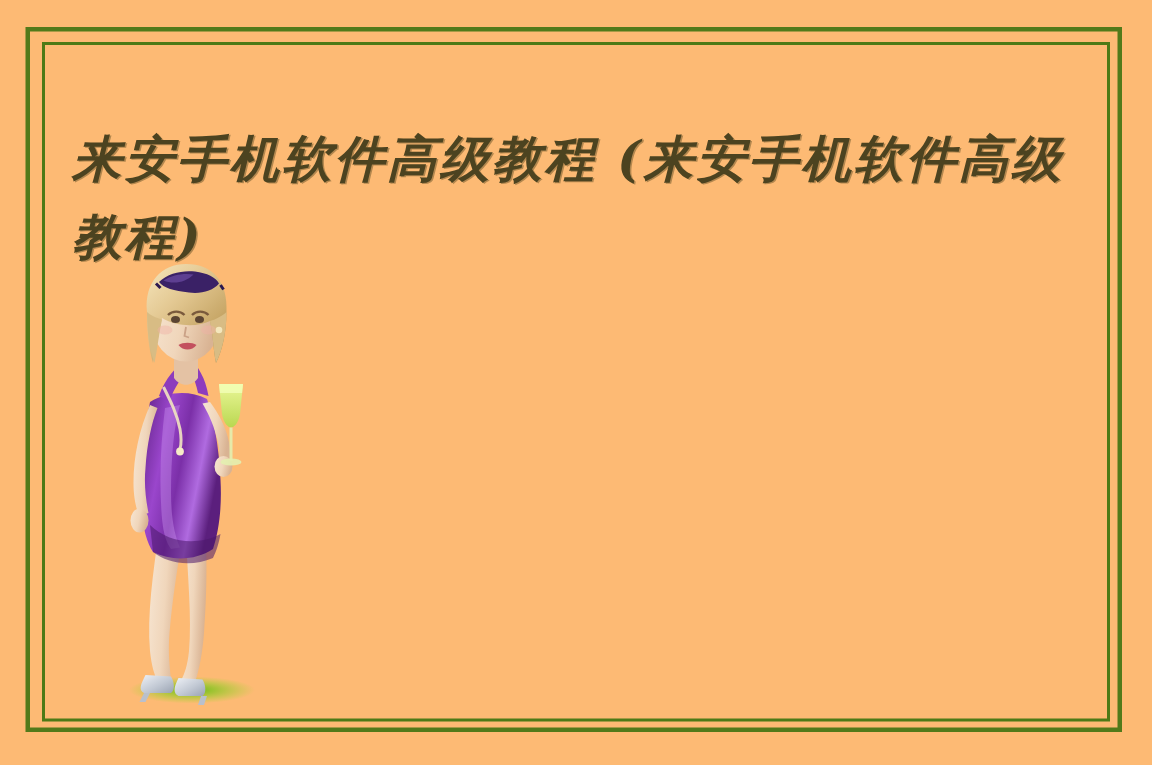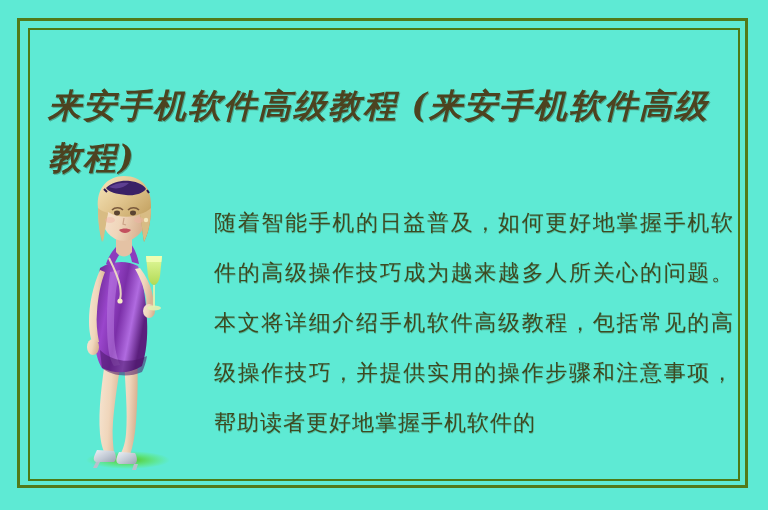--- a/index.html
+++ b/index.html
@@ -5,21 +5,21 @@
 <style>
   html, body {
     margin: 0;
     padding: 0;
     background: #ffffff;
   }
   #poster {
     position: relative;
     width: 768px;
     height: 510px;
-    background: #5eead4;
+    background: #fdba74;
     overflow: hidden;
     font-family: "Liberation Sans", "DejaVu Sans", sans-serif;
   }
 
   
   .frame-outer {
     position: absolute;
     left: 17px;
     top: 18px;
     width: 731px;
@@ -187,15 +187,14 @@
         <path d="M62 46 L61 52 L64 53" stroke="#cba287" stroke-width="1.2" fill="none"></path>
         <path d="M57 58 C60 56 66 56 69 58 C66 62 60 62 57 58 Z" fill="#c3505e"></path>
         <ellipse cx="48" cy="48" rx="5" ry="3" fill="#f0b2a6" opacity="0.45"></ellipse>
         <ellipse cx="77" cy="48" rx="5" ry="3" fill="#f0b2a6" opacity="0.45"></ellipse>
       </g>
 
       <circle cx="84" cy="48" r="2.2" fill="#f4e7bc"></circle>
     </svg>
   </div>
 
-  <p class="body-copy">随着智能手机的日益普及，如何更好地掌握手机软件的高级操作技巧成为越来越多人所关心的问题。本文将详细介绍手机软件高级教程，包括常见的高级操作技巧，并提供实用的操作步骤和注意事项，帮助读者更好地掌握手机软件的</p>
 
 </div>
 
 </body></html>

